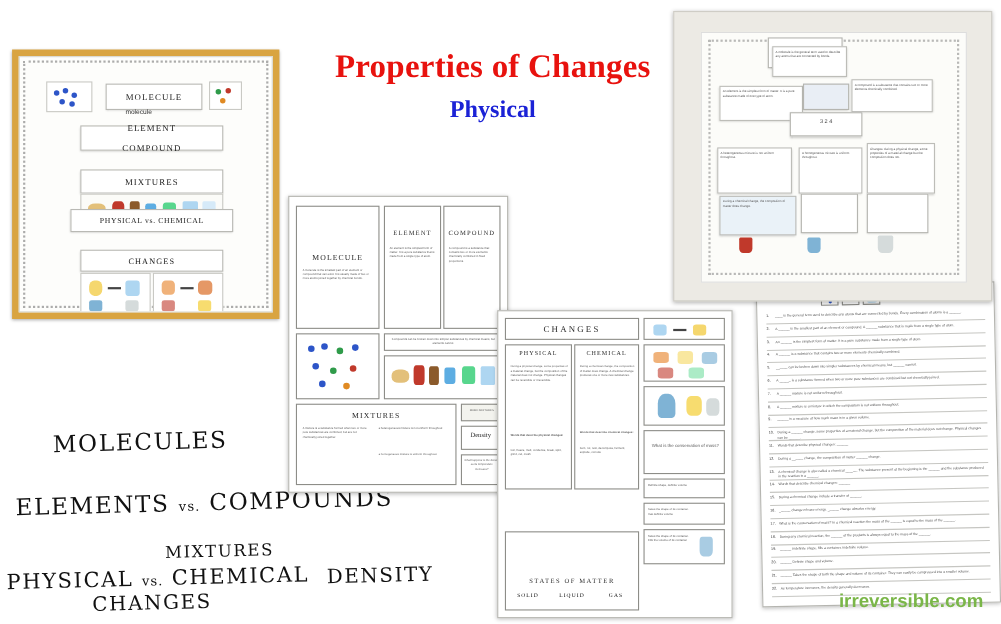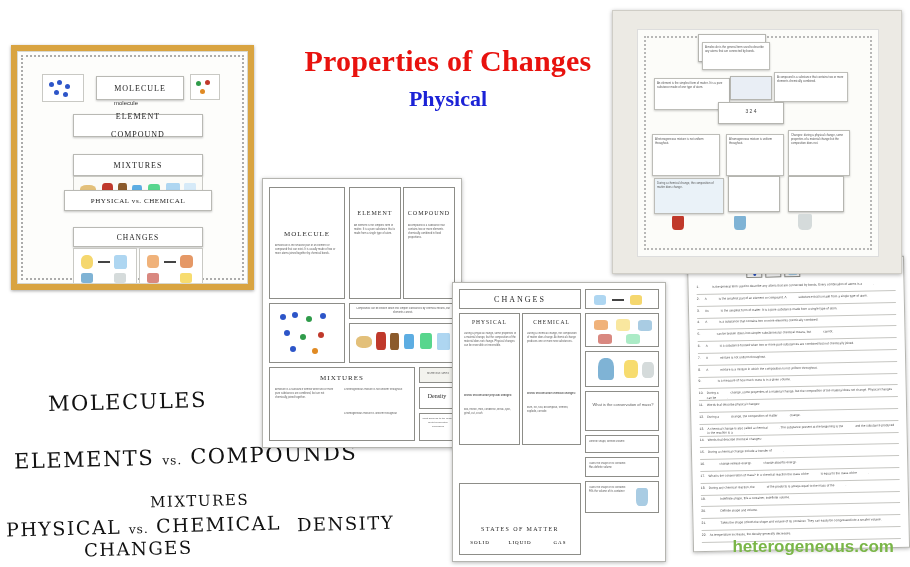--- a/index.html
+++ b/index.html
@@ -467,15 +467,15 @@
       <div class="p2card" style="left:16px;top:148px;width:64px;height:30px;background:#eaf2f8;">During a chemical change, the composition of matter does change.</div>
       <div class="p2tab" style="left:90px;top:146px;width:50px;height:34px;"></div>
       <div class="p2tab" style="left:150px;top:146px;width:54px;height:34px;"></div>
 
       <div class="dot" style="left:34px;top:186px;width:12px;height:14px;background:#c0392b;border-radius:10% 10% 30% 30%;"></div>
       <div class="dot" style="left:96px;top:186px;width:12px;height:14px;background:#7fb3d5;border-radius:10% 10% 30% 30%;"></div>
       <div class="dot" style="left:160px;top:184px;width:14px;height:16px;background:#d5dbdb;border-radius:10% 10% 30% 30%;"></div>
     </div>
   </div>
 
-  <div class="brand">heterogeneous.com</div>
+  <div class="brand">irreversible.com</div>
 
 </div>
 
 </body></html>

